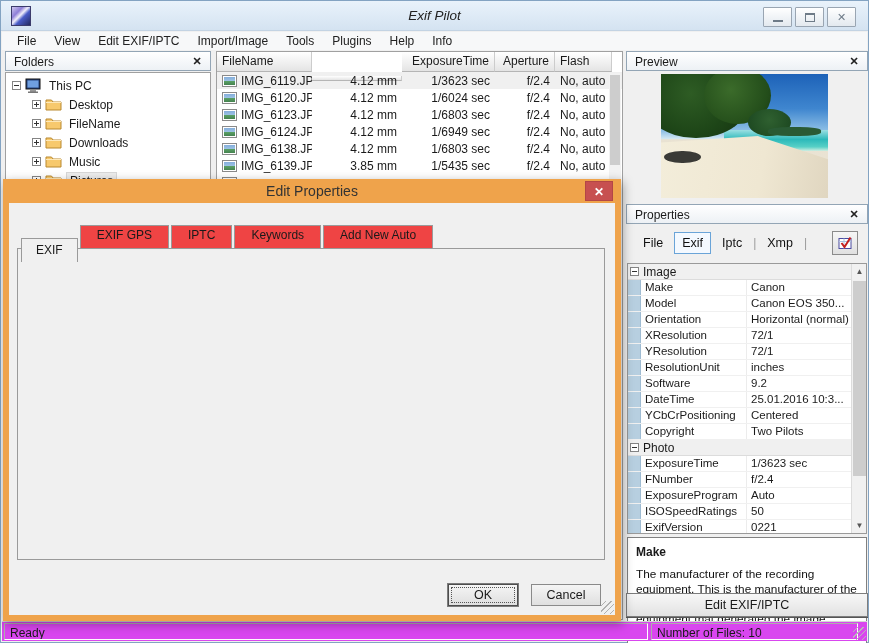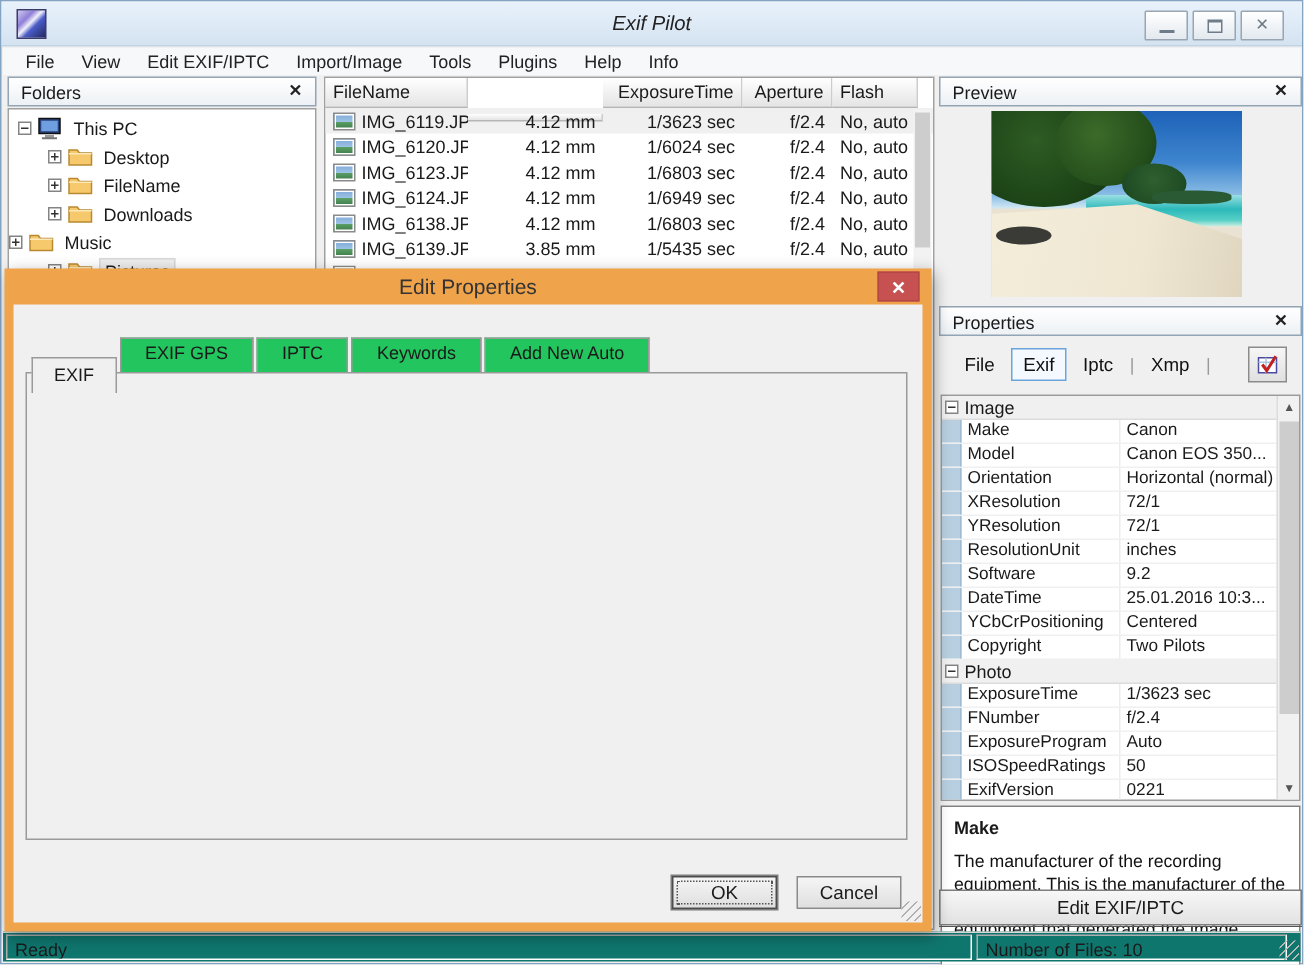--- a/index.html
+++ b/index.html
@@ -112,40 +112,40 @@
 
   .desc { position:absolute; top:486px; left:1px; width:240px; height:108px; background:#fff;
           border:1px solid #808080; padding:7px 8px; overflow:hidden; }
   .desc .term { font-weight:bold; font-size:12px; margin-bottom:8px; }
   .desc .txt { font-size:11.8px; line-height:15px; color:#111; }
   .edit-btn { position:absolute; top:542px; left:0px; width:242px; height:24px;
               background:linear-gradient(#f7f7f7,#e2e2e2); border:1px solid #7d7d7d;
               box-shadow:0 1px 0 #555; font-size:12.5px; text-align:center; line-height:22px; }
 
   
-  .statusbar { position:absolute; left:1px; right:1px; bottom:1px; height:20px; background:#0f766e;
+  .statusbar { position:absolute; left:1px; right:1px; bottom:1px; height:20px; background:#d946ef;
                border-top:1px solid #d5d5d5; }
   .st-cell { position:absolute; top:1px; bottom:1px; border:1px solid; border-color:#adadad #fdfdfd #fdfdfd #adadad;
              font-size:12px; padding:2px 5px; white-space:nowrap; overflow:hidden; }
   .st-left { left:2px; width:644px; }
   .st-right { left:649px; width:207px; }
   .grip { position:absolute; right:1px; bottom:1px; width:13px; height:13px;
           background:repeating-linear-gradient(135deg, transparent 0 3px, #b9b9b9 3px 4px); }
 
   
   .dialog { position:absolute; left:2px; top:178px; width:618px; height:442px;
             background:#efa34b; z-index:50; box-shadow:2px 3px 10px rgba(0,0,0,.35); }
   .dlg-title { position:absolute; top:0; left:0; right:0; height:24px; text-align:center;
                font-size:14px; color:#333; line-height:24px; }
   .dlg-close { position:absolute; top:2px; right:8px; width:28px; height:20px; background:#c75050;
                color:#fff; font-size:12px; font-weight:bold; text-align:center; line-height:20px;
                border:1px solid #b34646; }
   .dlg-body { position:absolute; left:6px; right:6px; top:24px; bottom:6px; background:#f0f0f0; }
   .tabs { position:absolute; left:12px; top:22px; display:flex; align-items:flex-end; }
-  .tab { height:37px; line-height:19px; padding:0 16px; font-size:12px; background:#22c55e;
+  .tab { height:37px; line-height:19px; padding:0 16px; font-size:12px; background:#ef4444;
          border:1px solid #9a9a9a; border-bottom:none; margin-right:2px; }
   .tab.active { height:24px; line-height:23px; padding:0 14px; position:relative; z-index:3; background:#f0f0f0; }
   .tabpage { position:absolute; left:8px; top:45px; width:588px; height:312px;
              border:1px solid #9a9a9a; background:#f0f0f0; z-index:1; }
   .f-label { position:absolute; width:132px; left:8px; text-align:right; font-size:12px; color:#111; }
   .f-input { position:absolute; left:177px; height:22px; border:1px solid #7f7f7f; background:#fff;
              font-size:12.5px; padding:2px 5px; font-family:"Liberation Sans",sans-serif; }
   .f-input.date { background:#ebebeb; }
   .sbtn { position:absolute; width:22px; height:22px; background:#f1f1f1; border:1px solid #a3a3a3;
           box-shadow:inset 1px 1px 0 #ffffff, inset -1px -1px 0 #c6c6c6;
@@ -222,21 +222,21 @@
           <span class="lbl">FileName</span>
         </div>
         <div class="tree-row" style="padding-left: 26px;">
           <span class="pm plus"></span>
           <span class="t-icon"><svg width="17" height="14" viewBox="0 0 17 14">
               <path d="M1 3 h5.5 l1.5 2 H16 v8 H1 z" fill="#f7c96d" stroke="#b98930"></path>
               <path d="M1 5.5 H16" stroke="#fde8b8"></path>
             </svg></span>
           <span class="lbl">Downloads</span>
         </div>
-        <div class="tree-row" style="">
+        <div class="tree-row" style="padding-left: 26px;">
           <span class="pm plus"></span>
           <span class="t-icon"><svg width="17" height="14" viewBox="0 0 17 14">
               <path d="M1 3 h5.5 l1.5 2 H16 v8 H1 z" fill="#f7c96d" stroke="#b98930"></path>
               <path d="M1 5.5 H16" stroke="#fde8b8"></path>
             </svg></span>
           <span class="lbl">Music</span>
         </div>
         <div class="tree-row hl" style="padding-left: 26px;">
           <span class="pm plus"></span>
           <span class="t-icon"><svg width="17" height="14" viewBox="0 0 17 14">

